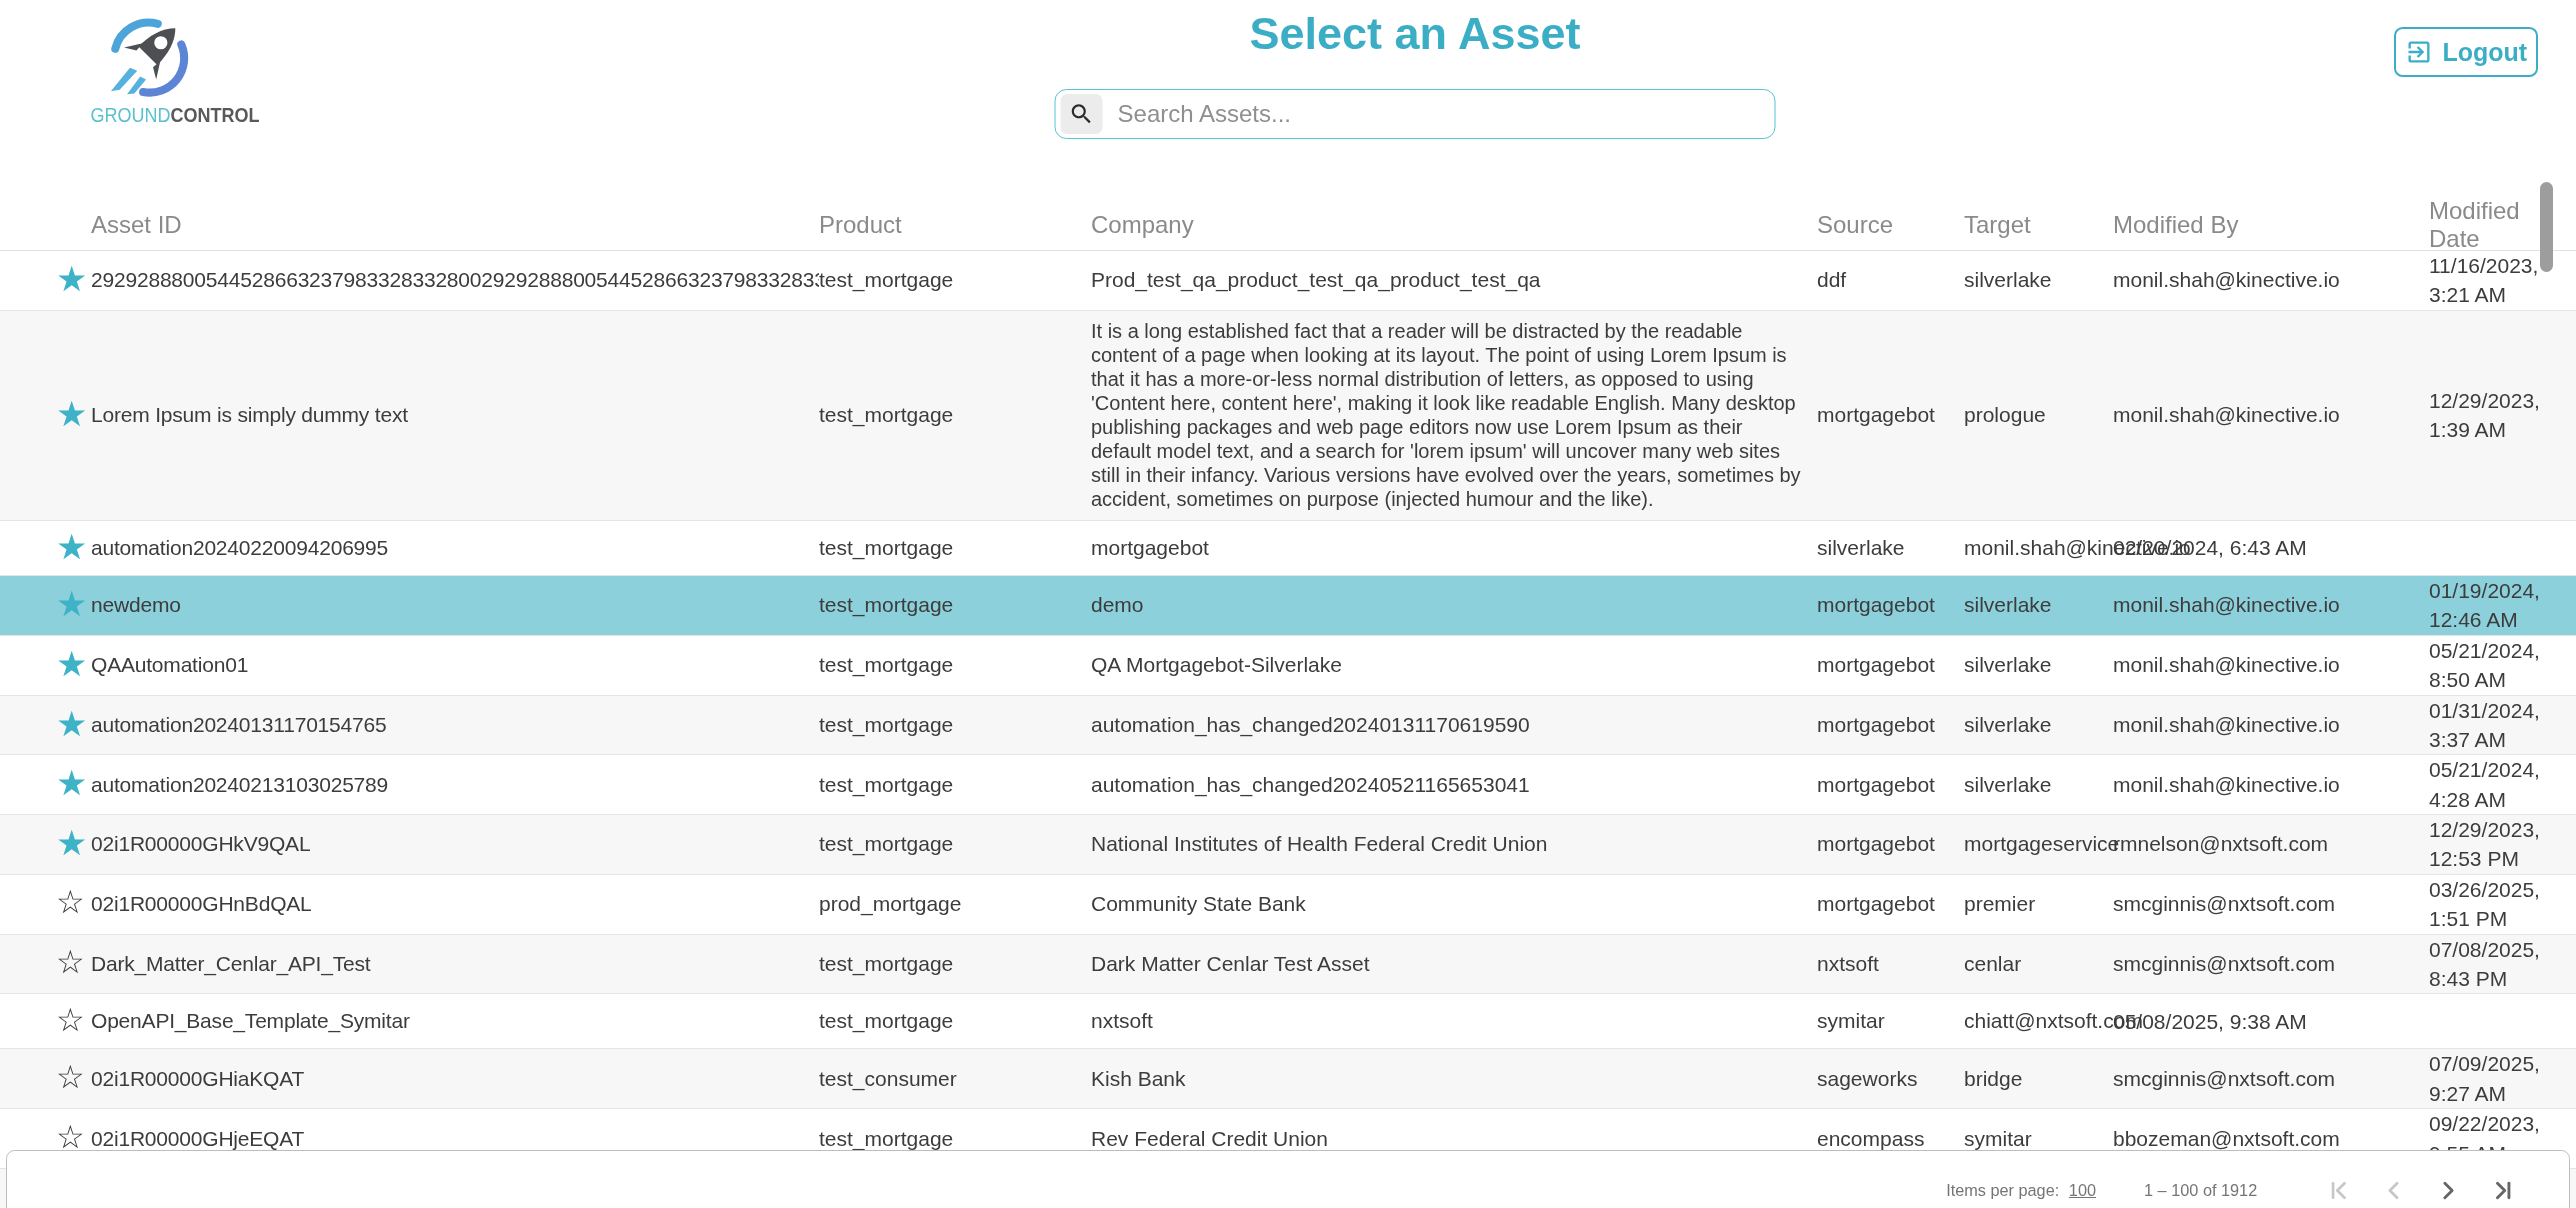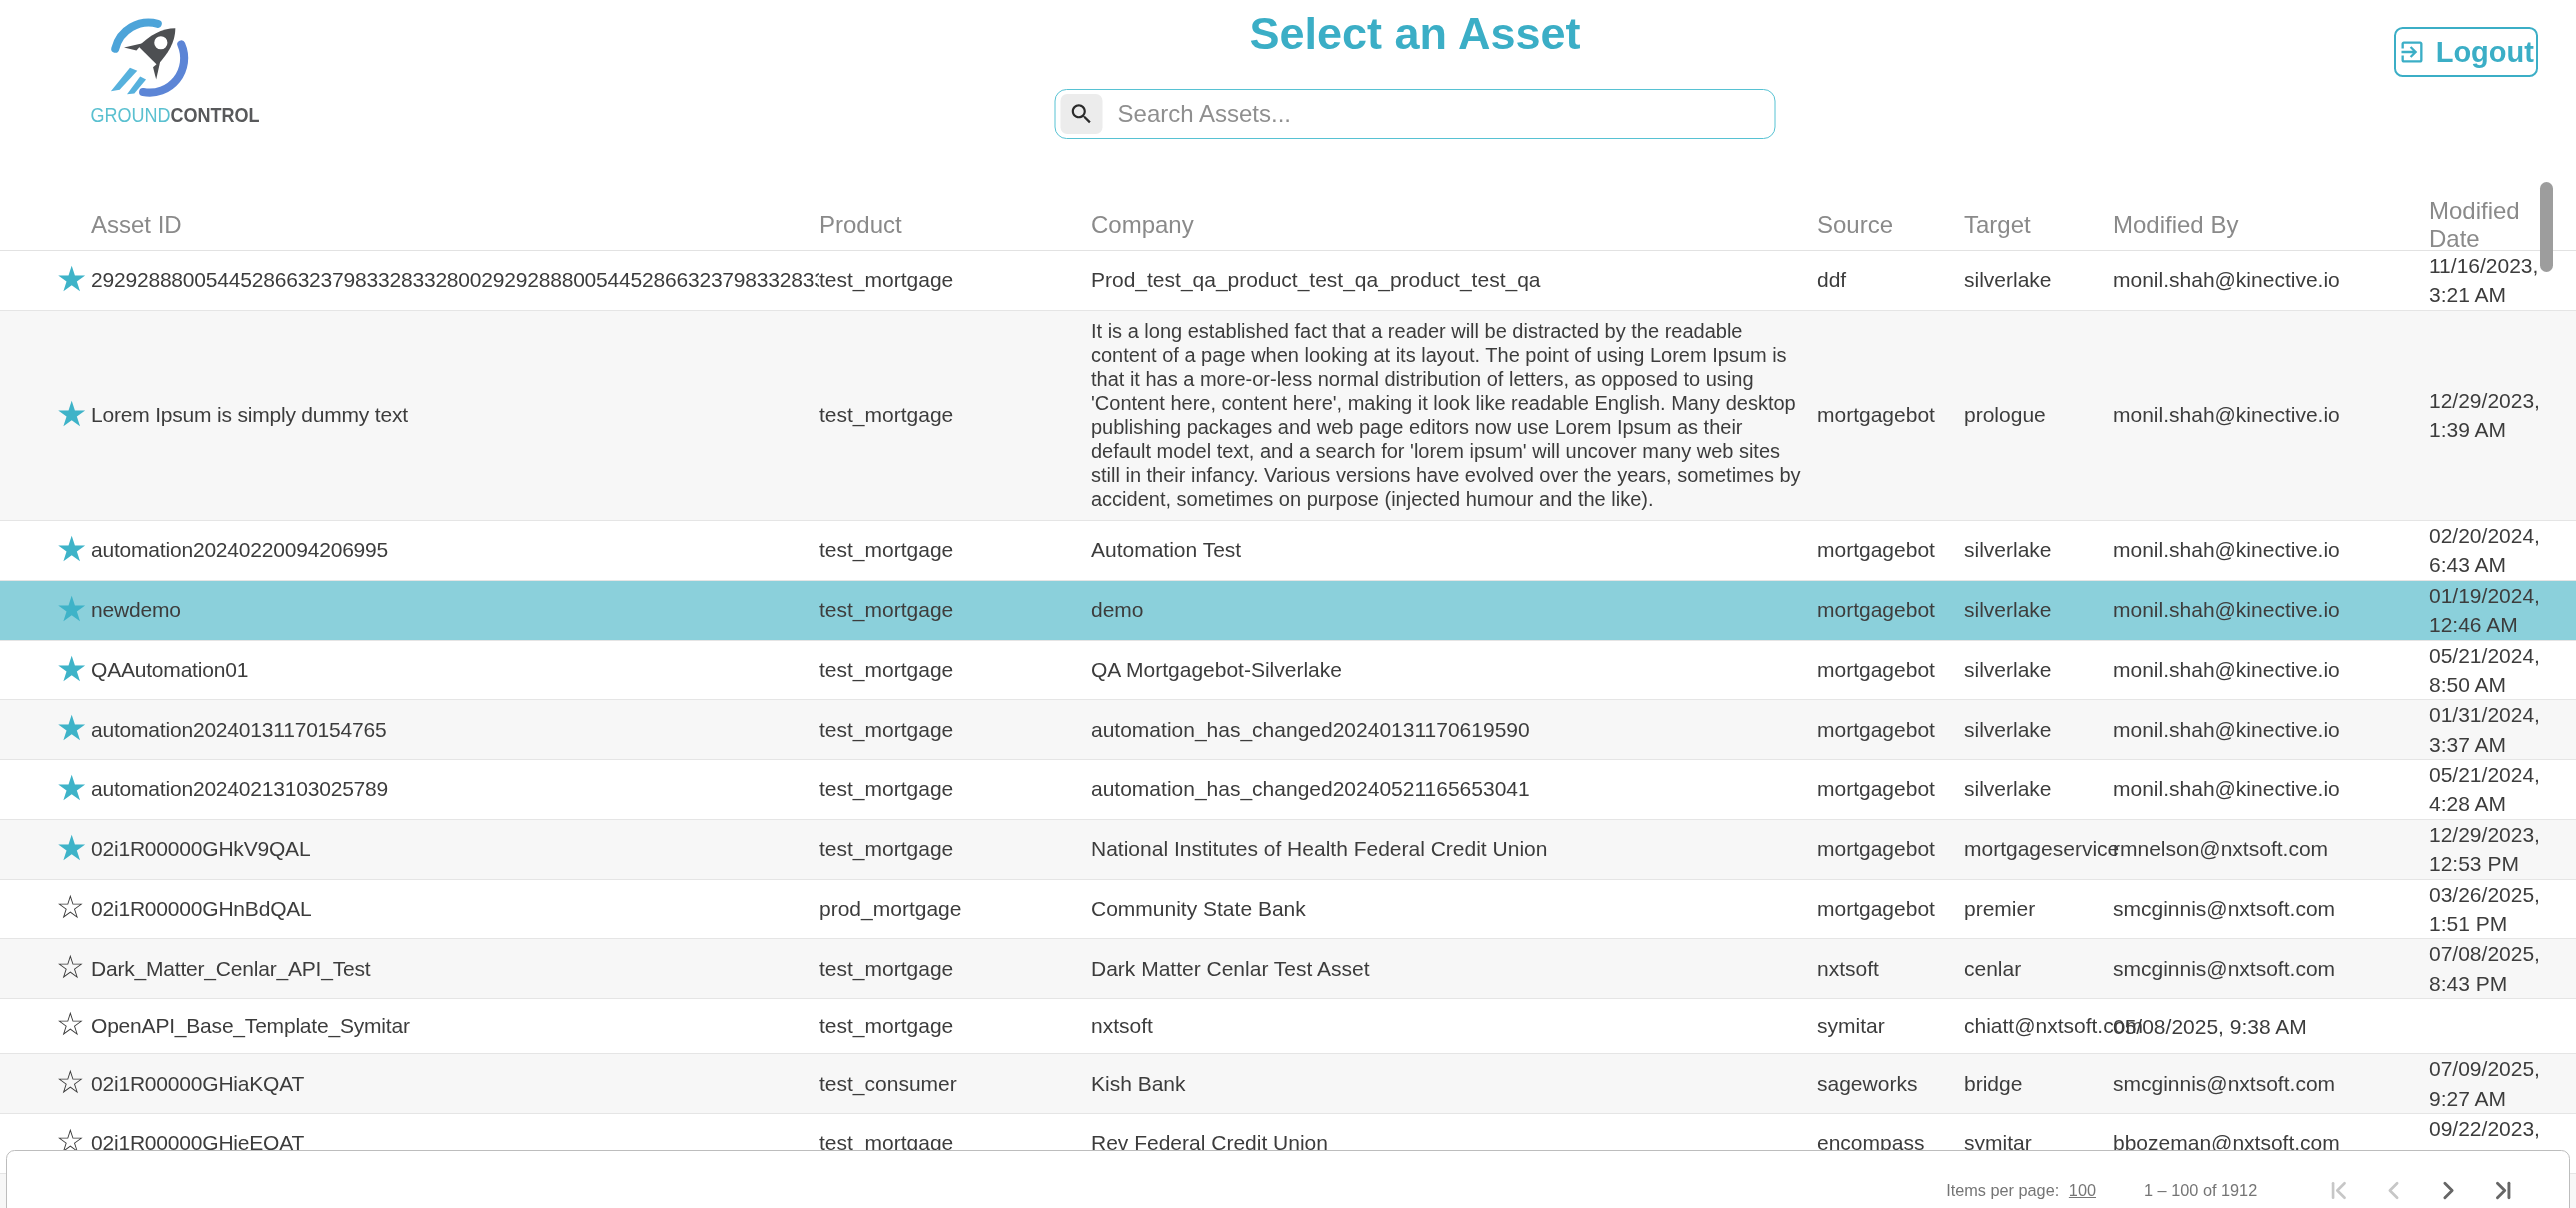--- a/index.html
+++ b/index.html
@@ -21,21 +21,21 @@
     width:721px; height:50px; border:1.9px solid #57C2D3; border-radius:12px;
     display:flex; align-items:center; background:#fff; }
   .search-icon-box { width:42px; height:40px; margin-left:4.8px; background:#ececec;
     border-radius:6.7px; display:flex; align-items:center; justify-content:center; flex:none; }
   .searchbar input { border:none; outline:none; flex:1; height:100%; font-size:24px;
     color:#444; padding-left:15.3px; font-family:inherit; background:transparent; }
   .searchbar input::placeholder { color:#8f8f8f; }
 
   .logout { position:absolute; top:27px; right:38px; width:144px; height:50px;
     border:2.9px solid #3BAEC6; border-radius:8.6px; background:#fff; color:#3BAEC6;
-    font-size:29px; font-weight:700; display:flex; align-items:center; justify-content:center;
+    font-size:25px; font-weight:700; display:flex; align-items:center; justify-content:center;
     gap:9.6px; font-family:inherit; cursor:pointer; }
 
   
   .grid-cols { display:grid; padding-left:56px;
     grid-template-columns:35px 728px 272px 726px 147px 149px 316px 148px; }
   .thead { height:54px; align-items:center; color:#8a8a8a; font-size:24px;
     border-bottom:1px solid #e2e2e2; }
   .trow { min-height:55px; align-items:center; border-bottom:1px solid #e5e5e5;
     font-size:21px; color:#3c3c3c; cursor:pointer; }
   .trow.striped { background:#f7f7f7; }
@@ -135,21 +135,20 @@
     <span class="cell c-company">It is a long established fact that a reader will be distracted by the readable content of a page when looking at its layout. The point of using Lorem Ipsum is that it has a more-or-less normal distribution of letters, as opposed to using 'Content here, content here', making it look like readable English. Many desktop publishing packages and web page editors now use Lorem Ipsum as their default model text, and a search for 'lorem ipsum' will uncover many web sites still in their infancy. Various versions have evolved over the years, sometimes by accident, sometimes on purpose (injected humour and the like).</span>
     <span class="cell c-source">mortgagebot</span>
     <span class="cell c-target">prologue</span>
     <span class="cell c-modby">monil.shah@kinective.io</span>
     <span class="cell c-moddate">12/29/2023, 1:39 AM</span>
   </div>
       <div class="grid-cols trow">
     <span class="cell star filled">★</span>
     <span class="cell c-asset">automation20240220094206995</span>
     <span class="cell c-product">test_mortgage</span>
-    <span class="cell c-company">Automation Test</span>
     <span class="cell c-source">mortgagebot</span>
     <span class="cell c-target">silverlake</span>
     <span class="cell c-modby">monil.shah@kinective.io</span>
     <span class="cell c-moddate">02/20/2024, 6:43 AM</span>
   </div>
       <div class="grid-cols trow selected">
     <span class="cell star filled">★</span>
     <span class="cell c-asset">newdemo</span>
     <span class="cell c-product">test_mortgage</span>
     <span class="cell c-company">demo</span>

